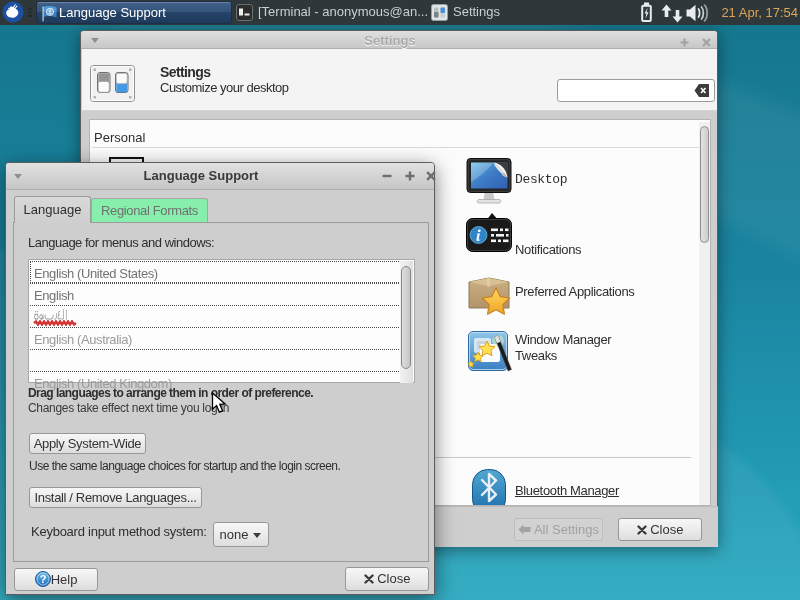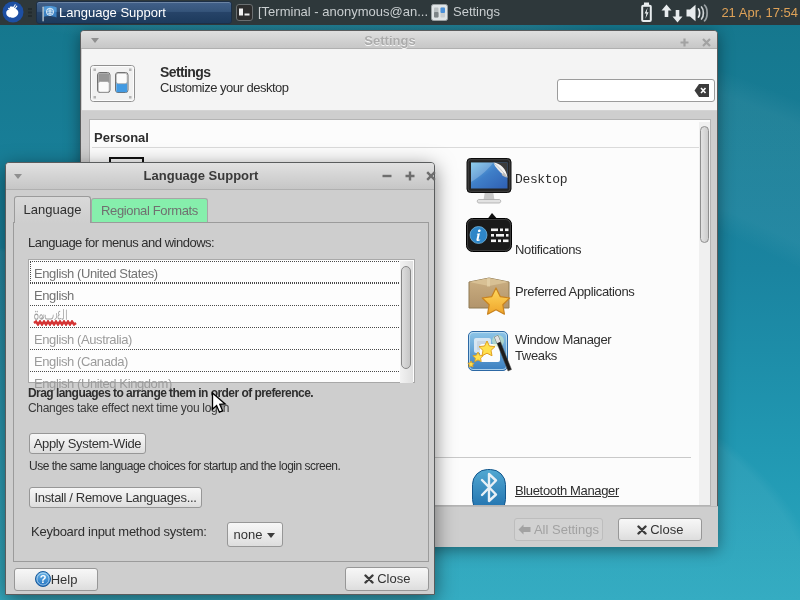--- a/index.html
+++ b/index.html
@@ -26,21 +26,21 @@
 .btn.disabled { background:#d2d2d2; border:1px solid #bdbdbd; color:#a2a2a2; }
 
 #swin { left:80px; top:30px; width:638px; height:517px; box-shadow:0 3px 16px rgba(0,0,0,0.42); }
 #swin .titlebar { height:18px; }
 #swin .title { position:absolute; top:2px; left:0; width:618px; text-align:center; font-weight:bold; font-size:13px; color:#ababab; text-shadow:0 1px 0 rgba(255,255,255,0.85); }
 #sheader { position:absolute; left:1px; top:18px; width:635px; height:62px; background:#f4f4f4; border-bottom:1px solid #d4d4d4; }
 #sheader .h1 { position:absolute; left:78px; top:15px; font-size:14px; font-weight:bold; letter-spacing:-0.6px; color:#2e2e2e; }
 #sheader .h2 { position:absolute; left:78px; top:31px; font-size:13px; letter-spacing:-0.5px; color:#2e2e2e; }
 #search { position:absolute; left:475px; top:30px; width:158px; height:23px; background:#fff; border:1px solid #9c9c9c; border-radius:3px; }
 #scontent { position:absolute; left:8px; top:88px; width:622px; height:387px; background:#fcfcfc; border:1px solid #b4b4b4; overflow:hidden; }
-#scontent .personal { position:absolute; left:4px; top:10px; font-size:13px; font-weight:bold; color:#2e2e2e; }
+#scontent .personal { position:absolute; left:4px; top:10px; font-size:13px; font-weight:normal; color:#2e2e2e; }
 #scontent .hr1 { position:absolute; left:2px; top:27px; width:608px; height:1px; background:#dadada; }
 #scontent .hr2 { position:absolute; left:2px; top:337px; width:599px; height:1px; background:#c9c9c9; }
 .sitem { position:absolute; left:425px; font-size:13px; letter-spacing:-0.35px; color:#2e2e2e; }
 #sscroll { position:absolute; left:609px; top:2px; width:11px; height:383px; background:#f0f0f0; }
 #sscroll .thumb { position:absolute; left:1px; top:4px; width:9px; height:117px; border-radius:5px; background:linear-gradient(90deg,#e2e2e2,#cccccc); border:1px solid #8f8f8f; }
 #sbottom { position:absolute; left:1px; top:475px; width:636px; height:41px; background:#cecece; border-top:1px solid #bbbbbb; }
 
 #lwin { left:5px; top:162px; width:430px; height:433px; box-shadow:0 5px 20px rgba(0,0,0,0.5); }
 #lwin .titlebar { height:27px; background:linear-gradient(180deg,#e1e1e1,#c6c6c6); }
 #lwin .title { position:absolute; top:5px; left:0; width:390px; text-align:center; font-weight:bold; font-size:13px; color:#3a3a3a; }
@@ -249,38 +249,37 @@
               <circle cx="10.5" cy="14.8" r="0.8"></circle>
               <circle cx="4" cy="3.6" r="0.8"></circle>
               <circle cx="6.4" cy="3.6" r="0.8"></circle>
             </g>
           </svg>
           <svg style="position:absolute; left:3px; top:15px;" width="44" height="6" viewBox="0 0 44 6">
             <path d="M1 3 L3 1.5 L5 4.5 L7 1.5 L9 4.5 L11 1.5 L13 4.5 L15 1.5 L17 4.5 L19 1.5 L21 4.5 L23 1.5 L25 4.5 L27 1.5 L29 4.5 L31 1.5 L33 4.5 L35 1.5 L37 4.5 L39 1.5 L41 4.5 L43 3" stroke="#d43434" stroke-width="2.4" fill="none"></path>
           </svg>
         </div>
       <div class="row dis" style="top:67px;">English (Australia)</div>
-      <div class="row dis" style="top:89px;">English (Canada)</div>
       <div class="row dis" style="top:111px;">English (United Kingdom)</div>
       <div class="rowsep" style="top:23px;"></div>
       <div class="rowsep" style="top:45px;"></div>
       <div class="rowsep" style="top:67px;"></div>
       <div class="rowsep" style="top:89px;"></div>
       <div class="rowsep" style="top:111px;"></div>
       <div id="lscroll">
           <div class="thumb"></div>
         </div>
     </div>
     <div class="lab" style="left:14px; top:163px; font-weight:bold; font-size:12px; letter-spacing:-0.55px;">Drag languages to arrange them in order of preference.</div>
     <div class="lab" style="left:14px; top:178px; color:#3a3a3a; font-size:12px; letter-spacing:-0.3px;">Changes take effect next time you log in</div>
     <div class="btn" style="left:15px; top:210px; width:117px; height:21px; line-height:19px; letter-spacing:-0.35px;">Apply System-Wide</div>
     <div class="lab" style="left:15px; top:236px; font-size:12px; letter-spacing:-0.5px;">Use the same language choices for startup and the login screen.</div>
     <div class="btn" style="left:15px; top:264px; width:173px; height:21px; line-height:19px; letter-spacing:-0.35px;">Install / Remove Languages...</div>
     <div class="lab" style="left:17px; top:301px; letter-spacing:-0.25px;">Keyboard input method system:</div>
-    <div class="btn" id="nonebtn" style="left:213px; top:299px; width:56px; height:25px; line-height:23px; padding-right:14px;">none<span style="position:absolute; right:7px; top:10px; width:0; height:0; border-left:4.5px solid transparent; border-right:4.5px solid transparent; border-top:5px solid #3c3c3c;"></span></div>
+    <div class="btn" id="nonebtn" style="left:199px; top:299px; width:56px; height:25px; line-height:23px; padding-right:14px;">none<span style="position:absolute; right:7px; top:10px; width:0; height:0; border-left:4.5px solid transparent; border-right:4.5px solid transparent; border-top:5px solid #3c3c3c;"></span></div>
   </div>
   <div class="btn" id="helpbtn" style="line-height:21px;"><svg class="xicon" style="vertical-align:-3px;" width="16" height="16" viewBox="0 0 16 16">
         <defs>
           <linearGradient id="hq" x1="0" y1="0" x2="0" y2="1">
             <stop offset="0" stop-color="#6cb6e8"></stop>
             <stop offset="1" stop-color="#2272c0"></stop>
           </linearGradient>
         </defs>
         <circle cx="8" cy="8" r="7.5" fill="url(#hq)" stroke="#1a5a9a"></circle>
         <circle cx="8" cy="8" r="6" fill="none" stroke="#ffffff" stroke-width="0.8" opacity="0.6"></circle>

